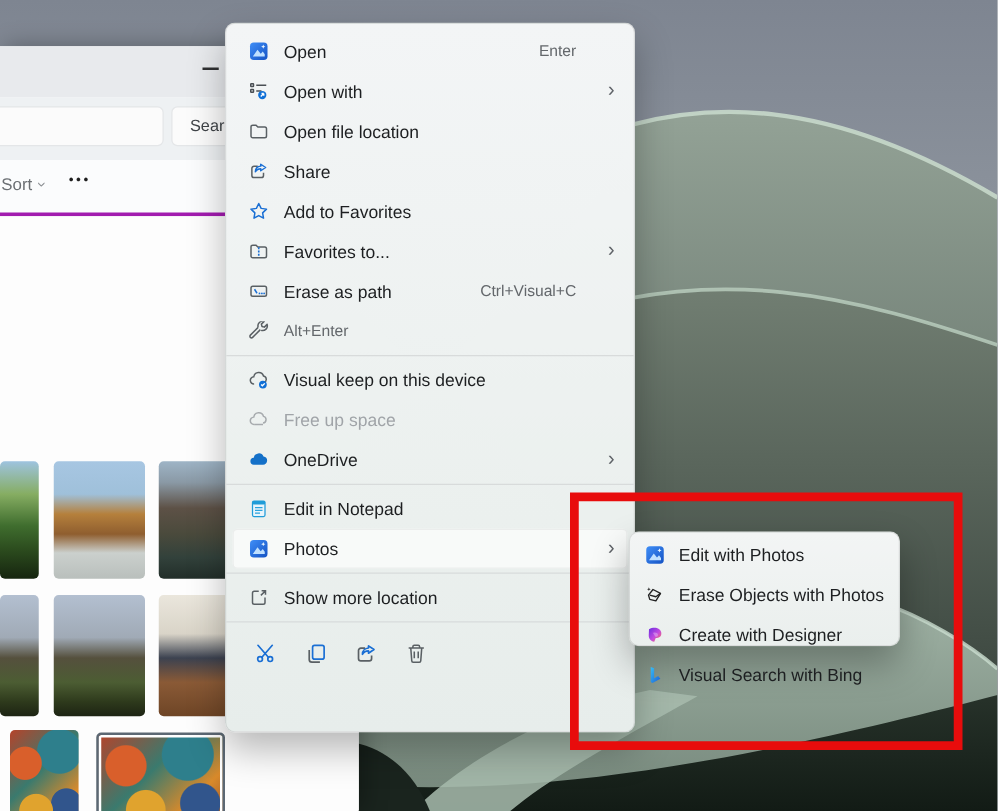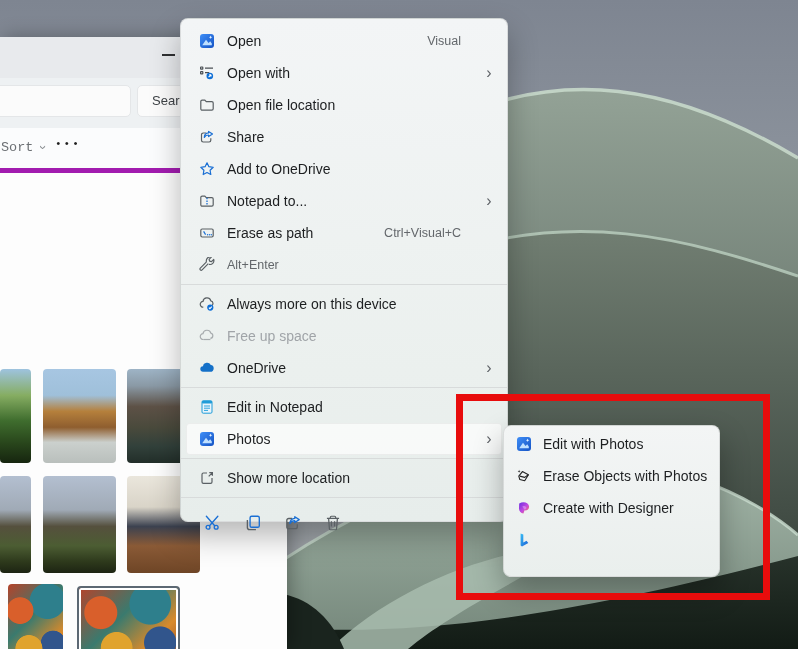--- a/index.html
+++ b/index.html
@@ -14,58 +14,58 @@
   .explorer{position:absolute;left:0;top:37px;width:287px;height:612px;z-index:1;
     background:#fdfdfd;box-shadow:4px 0 18px rgba(0,0,0,.30);}
   .titlebar{position:relative;height:41px;background:#e8eaed;}
   .min-dash{position:absolute;left:162px;top:17px;width:13px;height:2px;background:#2f3032;}
   .cmdbar{position:relative;height:50px;background:#eef1f3;}
   .addrbox{position:absolute;left:-6px;top:7px;width:137px;height:32px;background:#fbfbfb;
     border:1px solid #e4e6e8;border-radius:5px;}
   .searchbox{position:absolute;left:137px;top:7px;width:146px;height:32px;background:#fbfbfb;
     border:1px solid #e4e6e8;border-radius:5px;font-size:13px;color:#3f4347;
     line-height:30px;padding-left:14px;white-space:nowrap;overflow:hidden;}
-  .toolbar{position:relative;height:45px;background:#fbfcfd;border-bottom:5px solid #a21caf;font-family:Liberation Mono, monospace;}
+  .toolbar{position:relative;height:45px;background:#fbfcfd;border-bottom:3px solid #a21caf;}
   .sortbtn{position:absolute;left:1px;top:12px;font-size:13.5px;color:#6b6f73;display:flex;gap:6px;align-items:center;}
   .rot90{display:inline-block;transform:rotate(90deg);font-size:13px;color:#8a8e92;}
   .morebtn{position:absolute;left:55px;top:10px;font-size:11px;letter-spacing:2px;color:#1f1f1f;}
   .content{position:relative;height:475px;background:#fdfdfd;}
 
   .thumb{position:absolute;border-radius:4px;}
   .thumb.sel{border:2px solid #5c6873;box-shadow:inset 0 0 0 2px #ffffff;}
   .ph-green{background:linear-gradient(180deg,#9ec3df 0%,#86ad62 28%,#3f6d2e 55%,#2c4c1e 75%,#16250f 100%);}
   .ph-autumn{background:linear-gradient(180deg,#a7c6e2 0%,#9fc0da 28%,#b5803c 45%,#8f5e2f 62%,#cbd0cd 78%,#b9bfbc 100%);}
   .ph-house{background:linear-gradient(180deg,#9eb4c6 0%,#8a99a5 18%,#5d5146 40%,#4a4a3c 62%,#32413b 82%,#222e29 100%);}
   .ph-park{background:linear-gradient(180deg,#b3bfd0 0%,#a0aab6 35%,#55503d 52%,#4c5d33 72%,#2e3a1c 88%,#1d2413 100%);}
   .ph-desk{background:linear-gradient(180deg,#eae6dc 0%,#d9d4c8 32%,#3c4250 52%,#8a5a36 72%,#6e4526 100%);}
   .ph-mural{background:
     radial-gradient(circle at 22% 28%,#d95f2b 0 16%,rgba(0,0,0,0) 17%),
     radial-gradient(circle at 72% 18%,#2e7f8c 0 20%,rgba(0,0,0,0) 21%),
     radial-gradient(circle at 38% 68%,#e0a32e 0 18%,rgba(0,0,0,0) 19%),
     radial-gradient(circle at 82% 62%,#31558c 0 16%,rgba(0,0,0,0) 17%),
     linear-gradient(135deg,#b5432a 0%,#3a7a6e 38%,#d98a2b 68%,#7a3a2a 100%);}
 
   
-  .menu{position:absolute;left:180px;top:18px;width:328px;height:504px;z-index:5;
+  .menu{position:absolute;left:180px;top:18px;width:328px;height:568px;z-index:5;
     background:linear-gradient(180deg,#f3f5f6 0%,#ebf0ee 70%,#e7edeb 100%);
     border:1px solid rgba(0,0,0,.10);border-radius:8px;
     box-shadow:0 14px 30px rgba(0,0,0,.28);padding-top:6px;}
   .mi{height:32px;display:flex;align-items:center;gap:12px;padding:0 6px 0 18px;
     font-size:14px;color:#1d1f21;cursor:default;}
   .mi .lbl{flex:1;white-space:nowrap;}
   .mi .sc{font-size:12.5px;color:#63676b;margin-right:4px;}
   .mi .chev{width:24px;text-align:center;color:#5f6368;font-size:16px;line-height:1;}
   .mi.disabled{color:#a0a4a8;}
   .mi.hl{margin:0 5px;padding-left:13px;padding-right:1px;background:rgba(255,255,255,.66);
     border-radius:4px;box-shadow:inset 0 0 0 1px rgba(0,0,0,.05);}
   .sep{height:1px;background:#d8dbdb;margin:3px 0;}
   .action-bar{display:flex;align-items:center;height:44px;padding-left:12px;}
   .ab-btn{width:40px;height:34px;display:flex;align-items:center;justify-content:center;border-radius:4px;}
 
-  .submenu{position:absolute;left:503px;top:425px;width:217px;height:152px;z-index:6;
+  .submenu{position:absolute;left:503px;top:425px;width:217px;height:92px;z-index:6;
     background:linear-gradient(180deg,#f3f5f5 0%,#eaefed 100%);
     border:1px solid rgba(0,0,0,.10);border-radius:8px;
     box-shadow:0 14px 30px rgba(0,0,0,.30);padding-top:2px;}
   .submenu .mi{padding:0 10px 0 12px;gap:11px;}
 
   .i16{width:16px;height:16px;flex:none;display:block;}
   .i18{width:18px;height:18px;flex:none;display:block;}
 
   
   .annotation{position:absolute;left:456px;top:394px;width:314px;height:206px;z-index:40;
@@ -158,21 +158,21 @@
 
   <div class="menu">
 
     <div class="mi">
       <svg class="i16" viewBox="0 0 16 16">
           <rect x="1" y="1" width="14" height="14" rx="3" fill="url(#gPh)"></rect>
           <path d="M3.2 12.2 L7 6.8 L9.6 10 L11.2 8.2 L12.8 10.4 V12.2 Z" fill="#bfe0ff"></path>
           <path d="M11.6 2.6l.5 1.2 1.2.5-1.2.5-.5 1.2-.5-1.2-1.2-.5 1.2-.5z" fill="#eaf6ff"></path>
         </svg>
       <span class="lbl">Open</span>
-      <span class="sc">Visual</span>
+      <span class="sc">Enter</span>
       <span class="chev"></span>
     </div>
 
     <div class="mi">
       <svg class="i16" viewBox="0 0 16 16" fill="none" stroke="#4a4f54" stroke-width="1.2">
           <rect x="1.6" y="2" width="2.2" height="2.2" rx=".4"></rect>
           <rect x="1.6" y="6.6" width="2.2" height="2.2" rx=".4"></rect>
           <path d="M6 3.1h8M6 7.7h4.2"></path>
           <circle cx="10.8" cy="11" r="3.3" fill="#0f6fd6" stroke="none"></circle>
           <path d="M9.6 12.2l2.3-2.3M12 9.8v1.8M12 9.8h-1.8" stroke="#fff" stroke-width="1.1"></path>
@@ -195,30 +195,30 @@
           <path d="M9.6 2.4l3.9 2.6-3.9 2.6V6C7.7 6 6.1 6.9 5.3 8.4c0-2.6 1.9-4.3 4.3-4.5z" stroke="#1a6fd4" stroke-width="1.2" stroke-linejoin="round"></path>
         </svg>
       <span class="lbl">Share</span>
       <span class="chev"></span>
     </div>
 
     <div class="mi">
       <svg class="i16" viewBox="0 0 16 16" fill="none" stroke="#1a6fd4" stroke-width="1.2" stroke-linejoin="round">
           <path d="M8 1.8l1.9 3.9 4.3.6-3.1 3 .7 4.2L8 11.5l-3.8 2 .7-4.2-3.1-3 4.3-.6z"></path>
         </svg>
-      <span class="lbl">Add to OneDrive</span>
+      <span class="lbl">Add to Favorites</span>
       <span class="chev"></span>
     </div>
 
     <div class="mi">
       <svg class="i16" viewBox="0 0 16 16" fill="none">
           <path d="M1.8 4.5c0-.8.6-1.4 1.4-1.4h2.6l1.5 1.5h5.5c.8 0 1.4.6 1.4 1.4v5.8c0 .8-.6 1.4-1.4 1.4H3.2c-.8 0-1.4-.6-1.4-1.4z" stroke="#5a6064" stroke-width="1.2"></path>
           <path d="M8 4.8v7.4" stroke="#1a6fd4" stroke-width="1.3" stroke-dasharray="1.5 1.1"></path>
         </svg>
-      <span class="lbl">Notepad to...</span>
+      <span class="lbl">Favorites to...</span>
       <span class="chev">›</span>
     </div>
 
     <div class="mi">
       <svg class="i16" viewBox="0 0 16 16" fill="none">
           <rect x="1.8" y="4" width="12.4" height="8" rx="1.4" stroke="#5a6064" stroke-width="1.2"></rect>
           <path d="M4.6 6.4l2 3.2" stroke="#1a6fd4" stroke-width="1.2"></path>
           <circle cx="8.6" cy="9.7" r=".7" fill="#1a6fd4"></circle>
           <circle cx="10.5" cy="9.7" r=".7" fill="#1a6fd4"></circle>
           <circle cx="12.3" cy="9.7" r=".7" fill="#1a6fd4"></circle>
@@ -238,21 +238,21 @@
     </div>
 
     <div class="sep"></div>
 
     <div class="mi">
       <svg class="i16" viewBox="0 0 16 16" fill="none">
           <path d="M4.3 11.2a2.9 2.9 0 0 1-.3-5.8 4 4 0 0 1 7.8-.6 2.7 2.7 0 0 1 .4 5.2" stroke="#5a6064" stroke-width="1.2"></path>
           <circle cx="11.3" cy="11.6" r="3.1" fill="#0f6fd6"></circle>
           <path d="M9.9 11.6l1 1 1.9-1.9" stroke="#fff" stroke-width="1.1" fill="none"></path>
         </svg>
-      <span class="lbl">Always more on this device</span>
+      <span class="lbl">Visual keep on this device</span>
       <span class="chev"></span>
     </div>
 
     <div class="mi disabled">
       <svg class="i16" viewBox="0 0 16 16" fill="none" stroke="#a7abae" stroke-width="1.2">
           <path d="M4.3 11.5a2.9 2.9 0 0 1-.3-5.8 4 4 0 0 1 7.8-.6 2.7 2.7 0 0 1-.4 5.3 "></path>
           <path d="M4.3 11.5h7.1"></path>
         </svg>
       <span class="lbl">Free up space</span>
       <span class="chev"></span>
@@ -350,18 +350,19 @@
       <svg class="i16" viewBox="0 0 16 16">
           <path d="M3.2 3.4C7.6 1 12.4 2.6 13 6c.5 2.9-1.6 4.8-4.4 4.3l-1.2 3.1C4.5 13 2.8 10.7 3 8z" fill="url(#gDes)"></path>
           <path d="M6.4 6.4c1.7-.8 3.5-.2 3.9 1.1.3 1.2-.6 2.1-2 1.9z" fill="#ffffff" opacity=".3"></path>
         </svg>
       <span class="lbl">Create with Designer</span>
     </div>
     <div class="mi">
       <svg class="i16" viewBox="0 0 16 16">
           <path d="M4.6 1.6l2.7 1v8l3.2-1.9 1.8 2.2-6.3 3.5-1.4-.9z" fill="url(#gBing)"></path>
         </svg>
+      <span class="lbl">Visual Search with Bing</span>
     </div>
   </div>
 
   <div class="annotation"></div>
 
 </div>
 
 </body></html>

